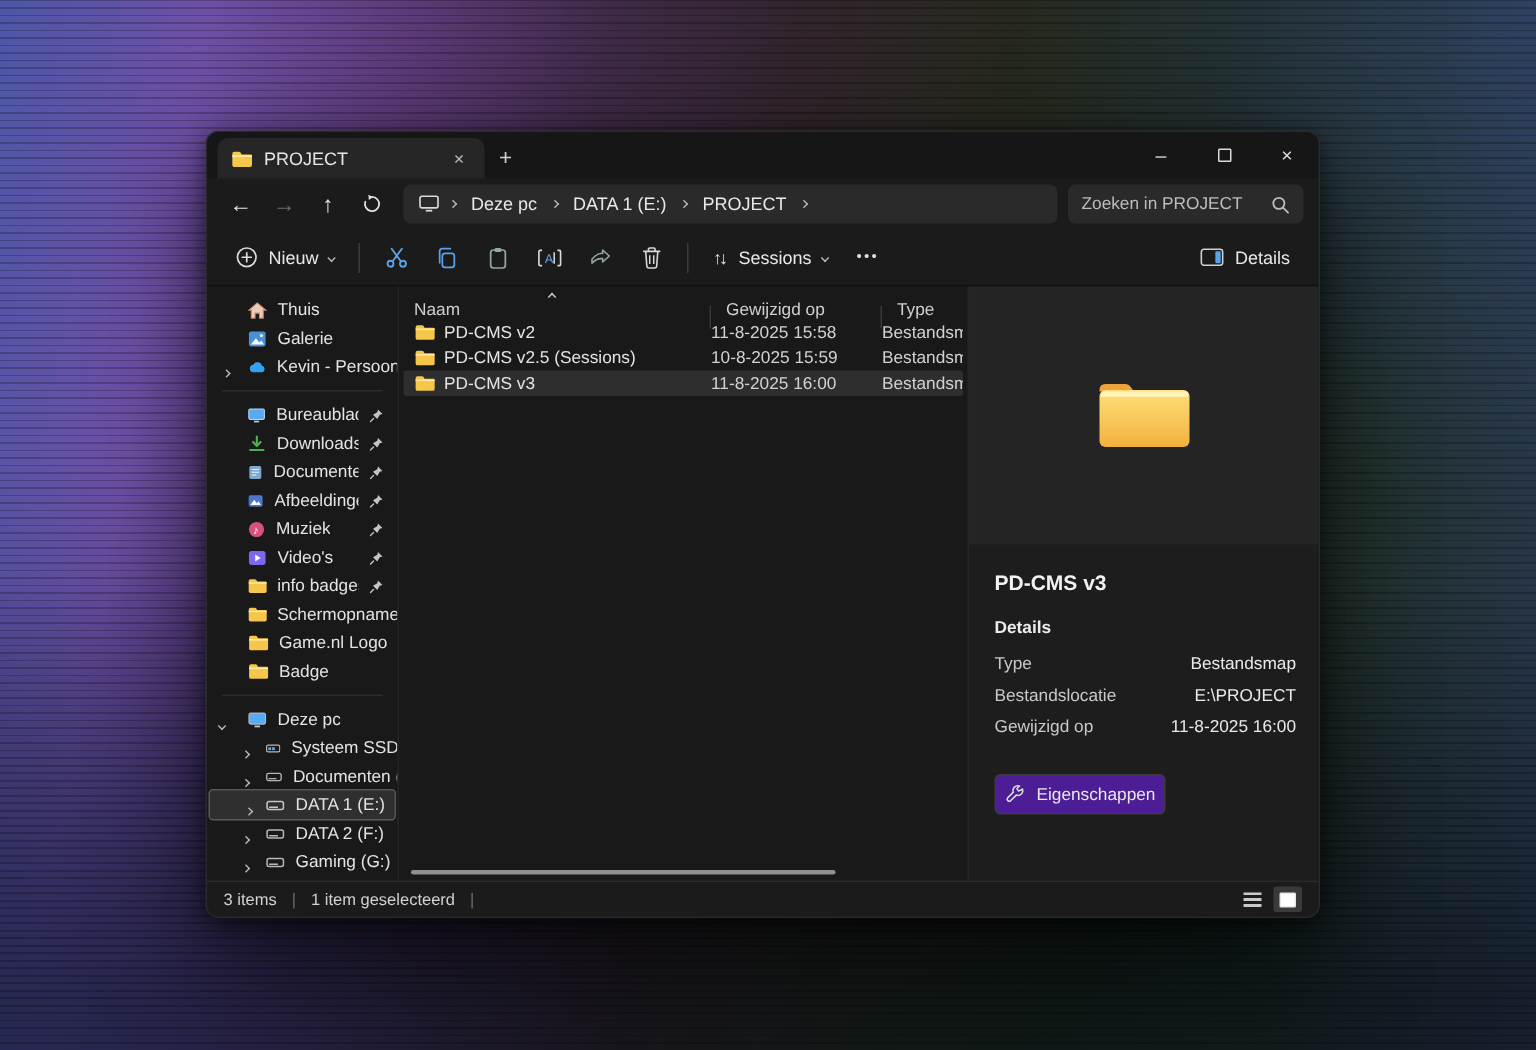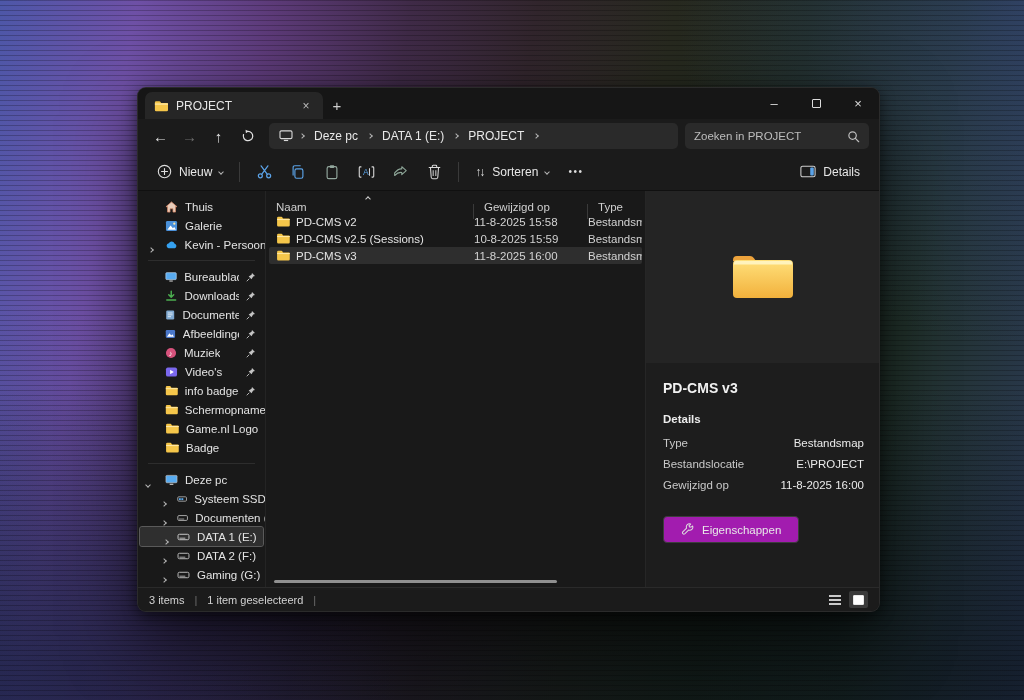--- a/index.html
+++ b/index.html
@@ -38,21 +38,21 @@
   
   .navbar{ height:34px; flex:0 0 34px; display:flex; align-items:center; padding:0 10px 0 8px; background:#1b1b1b; }
   .navbtn{ width:29px; height:26px; display:flex; align-items:center; justify-content:center; font-size:15px; color:#e2e2e2; border-radius:4px; }
   .navbtn.dim{ color:#6e6e6e; }
   .addrpill{ flex:1; height:26px; background:#2a2a2a; border-radius:5px; margin:0 7px; display:flex; align-items:center; padding:0 10px; gap:7px; font-size:12px; }
   .crumb{ padding:0 3px; white-space:nowrap; color:#e8e8e8; }
   .chev{ display:inline-block; width:5px; height:5px; border-right:1.3px solid #b5b5b5; border-bottom:1.3px solid #b5b5b5; }
   .chev.right{ transform:rotate(-45deg); }
   .chev.down{ transform:rotate(45deg); }
   .chev.sm{ width:4px; height:4px; }
-  .searchpill{ width:184px; height:26px; background:#2a2a2a; border-radius:5px; display:flex; align-items:center; padding:0 9px; }
+  .searchpill{ width:157px; height:26px; background:#2a2a2a; border-radius:5px; display:flex; align-items:center; padding:0 9px; }
   .searchpill input{ flex:1; min-width:0; background:transparent; border:none; outline:none; color:#cfcfcf; font-size:11.5px; font-family:"Liberation Sans",sans-serif; }
   .searchpill input::placeholder{ color:#bdbdbd; }
 
   
   .toolbar{ height:38px; flex:0 0 38px; display:flex; align-items:center; padding:0 10px; border-bottom:1px solid #101010; background:#1b1b1b; }
   .tbtn{ display:flex; align-items:center; gap:7px; height:28px; padding:0 9px; border-radius:4px; font-size:12px; color:#e8e8e8; }
   .tico{ width:34px; height:28px; display:flex; align-items:center; justify-content:center; border-radius:4px; }
   .tsep{ width:1px; height:20px; background:#3a3a3a; margin:0 7px; }
   .more{ font-size:10px; letter-spacing:1.5px; color:#dcdcdc; padding:0 10px; }
   .spacer{ flex:1; }
@@ -93,21 +93,21 @@
 
   
   .details{ width:234px; flex:0 0 234px; border-left:1px solid #262626; display:flex; flex-direction:column; font-size:11.5px; background:#1d1d1d; }
   .preview{ height:172px; flex:0 0 172px; background:#242424; display:flex; align-items:center; justify-content:center; }
   .dtitle{ font-size:14px; font-weight:bold; color:#f2f2f2; margin:17px 0 0 17px; }
   .dheading{ font-size:11.5px; font-weight:bold; color:#ececec; margin:17px 0 0 17px; }
   .drows{ margin:12px 15px 0 17px; }
   .drow{ display:flex; justify-content:space-between; margin-bottom:9px; }
   .dlabel{ color:#c9c9c9; }
   .dvalue{ color:#eaeaea; }
-  .propbtn{ margin:16px 2px 0 17px; align-self:flex-start; display:inline-flex; align-items:center; gap:8px; padding:6px 17px; background:#a21caf; border:1px solid #3d3d3d; border-radius:4px; color:#e8e8e8; font-size:11.5px; }
+  .propbtn{ margin:16px 2px 0 17px; align-self:flex-start; display:inline-flex; align-items:center; gap:8px; padding:6px 6px; background:#4c1d95; border:1px solid #3d3d3d; border-radius:4px; color:#e8e8e8; font-size:11.5px; }
 
   
   .statusbar{ height:24px; flex:0 0 24px; border-top:1px solid #2a2a2a; display:flex; align-items:center; gap:10px; padding:0 11px; font-size:11px; color:#d2d2d2; background:#1b1b1b; }
   .sdiv{ color:#6c6c6c; }
   .sb-right{ margin-left:auto; display:flex; gap:5px; }
   .vtoggle{ width:19px; height:17px; display:flex; align-items:center; justify-content:center; border-radius:2px; }
   .vtoggle.active{ background:#3a3a3a; }
   .vt-lines{ width:12px; height:10px; background:repeating-linear-gradient(180deg,#c9c9c9 0 2px,transparent 2px 4px); }
   .vt-square{ width:11px; height:10px; border:1px solid #e8e8e8; background:#fff; border-radius:1px; }
 
@@ -216,21 +216,21 @@
       <div class="tico">
         <svg width="15" height="16" viewBox="0 0 16 18">
             <path d="M2 4 H14 M5.5 4 V2.5 q0-1 1-1 h3 q1 0 1 1 V4" fill="none" stroke="#d8d8d8" stroke-width="1.2" stroke-linecap="round"></path>
             <path d="M3.5 4.5 L4.3 15 q.1 1.5 1.6 1.5 h4.2 q1.5 0 1.6-1.5 L12.5 4.5" fill="none" stroke="#d8d8d8" stroke-width="1.2"></path>
             <path d="M6.5 7 V13.5 M9.5 7 V13.5" stroke="#d8d8d8" stroke-width="1.1"></path>
           </svg>
       </div>
       <div class="tsep"></div>
       <div class="tbtn">
         <span class="sorticon">↑↓</span>
-        <span>Sorteren</span>
+        <span>Sessions</span>
         <span class="chev down sm"></span>
       </div>
       <div class="more">•••</div>
       <div class="spacer"></div>
       <div class="tbtn">
         <svg width="16" height="13" viewBox="0 0 18 14">
             <rect x="1" y="1" width="16" height="12" rx="2" fill="none" stroke="#d0d0d0" stroke-width="1.2"></rect>
             <rect x="11.5" y="2.5" width="4" height="9" rx="1" fill="#5ba3e8"></rect>
           </svg>
         <span>Details</span>

